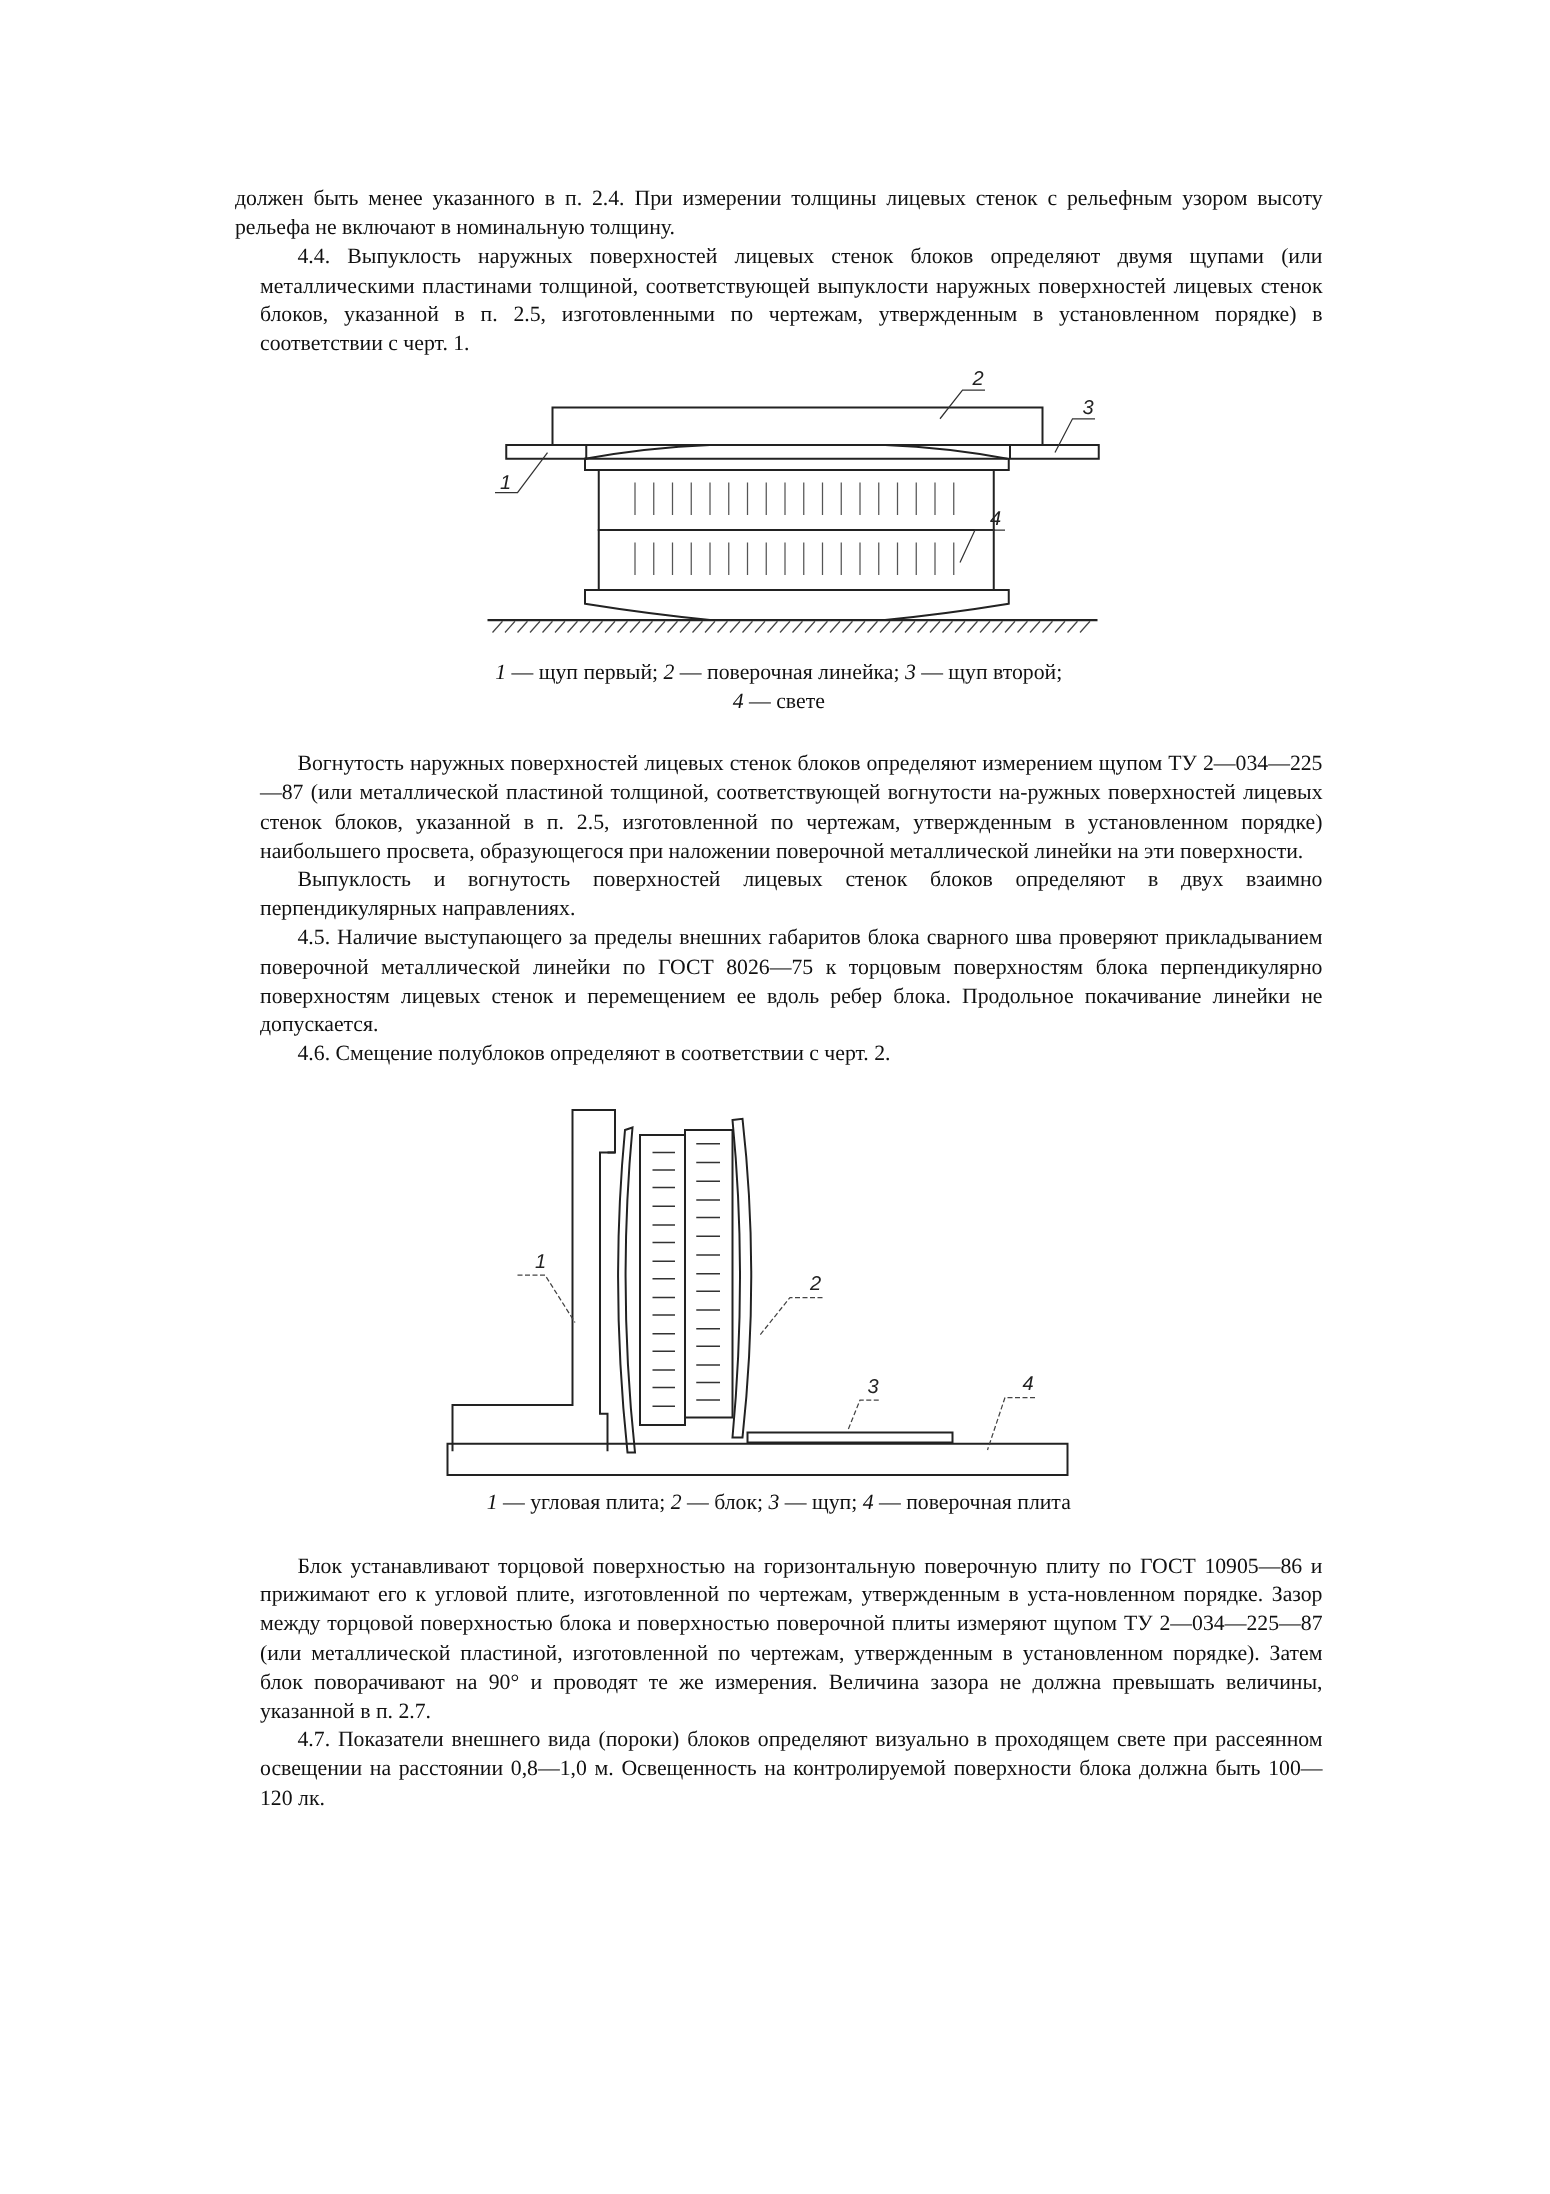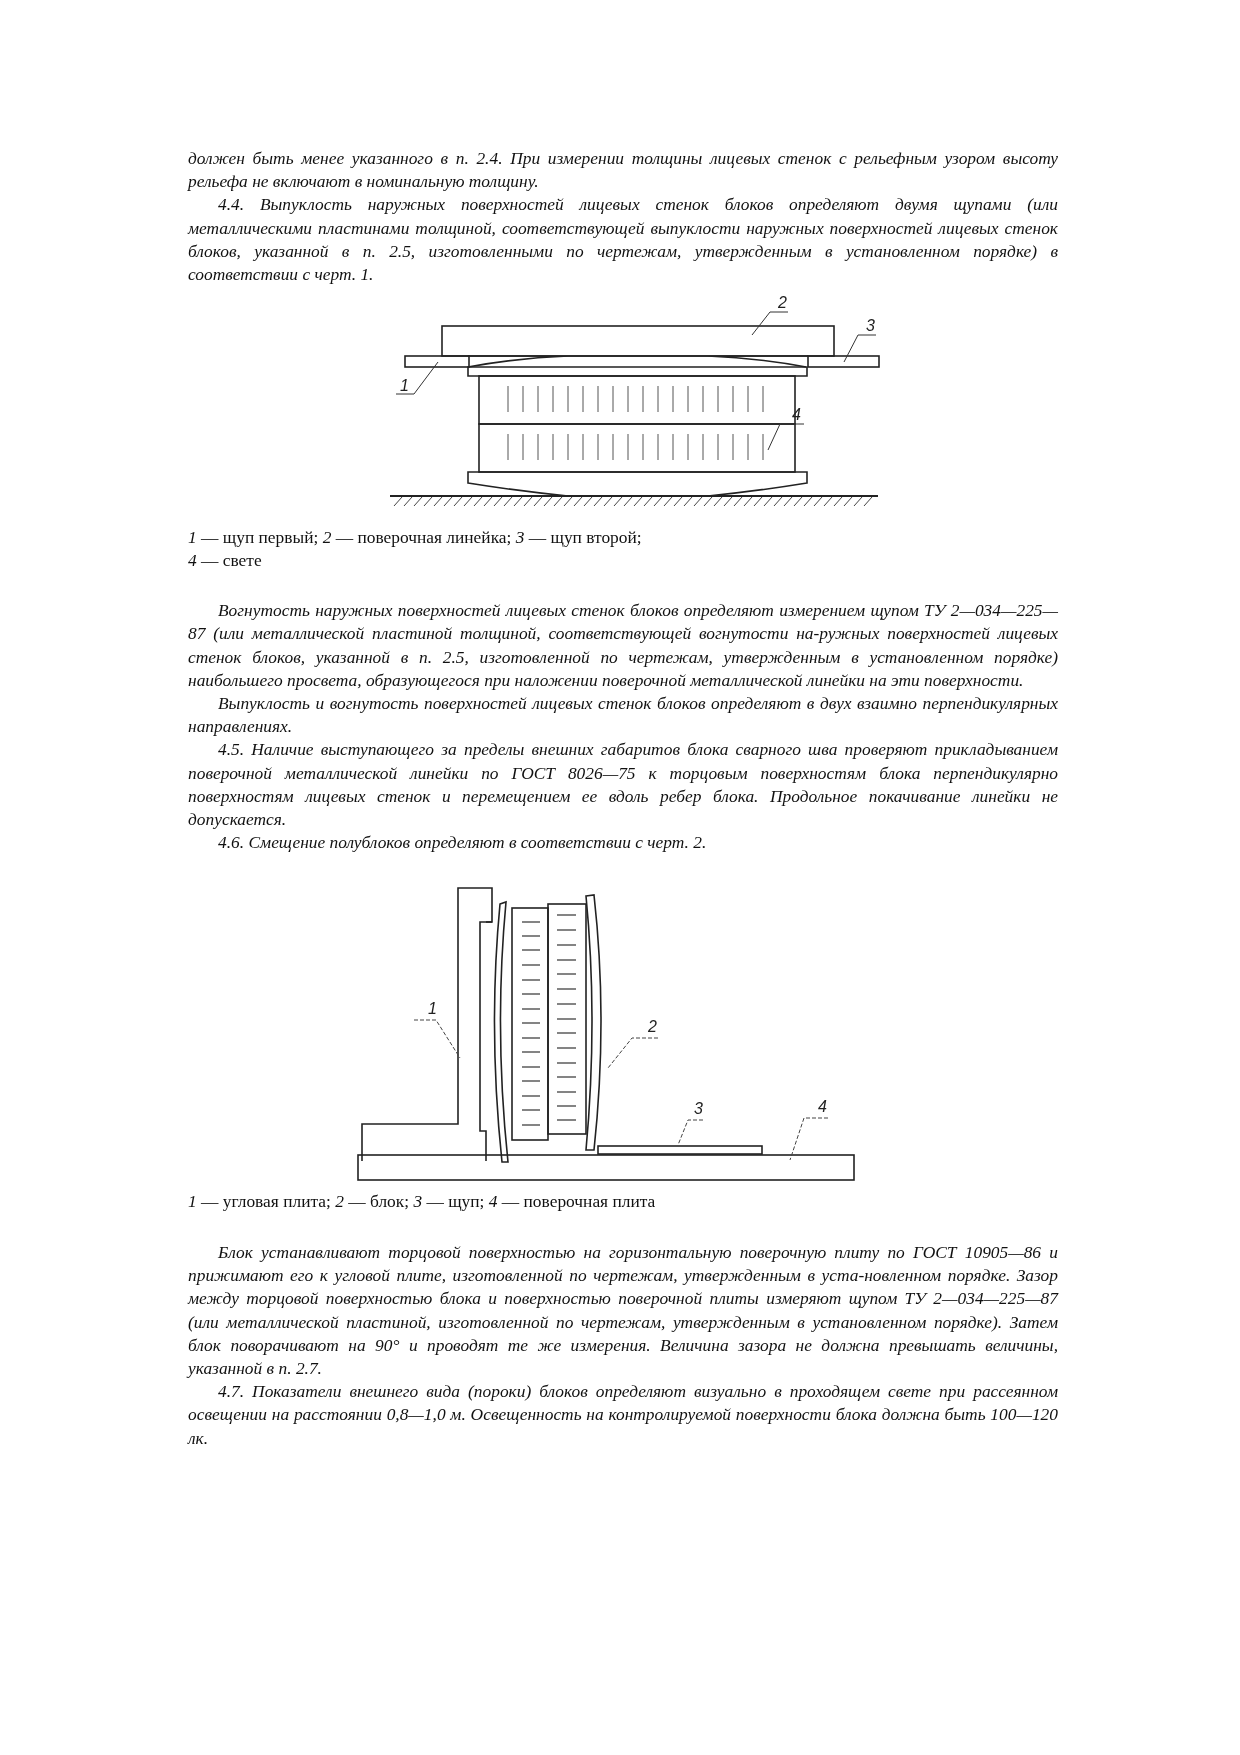--- a/index.html
+++ b/index.html
@@ -2,24 +2,24 @@
 <html><head>
 <meta charset="utf-8">
 <style>
   html, body { margin: 0; padding: 0; background: #ffffff; }
   body { width: 1240px; height: 1755px; position: relative; overflow: hidden; }
   .page {
     position: absolute; left: 188px; top: 147px; width: 870px;
     font-family: "Liberation Serif", "DejaVu Serif", serif;
     font-size: 17.4px; line-height: 23.2px; color: #111;
   }
-  p { margin: 0; text-align: justify; font-style: italic; }
-  p.indent { text-indent: 30px; }
+  p { margin: 0; text-align: justify; }
+  p.indent { text-indent: 30px; margin-left: 20px; }
   .figure { position: relative; margin: 0 auto; }
-  .caption { text-align: left; font-size: 17.4px; line-height: 22.5px; }
+  .caption { text-align: center; font-size: 17.4px; line-height: 22.5px; }
   .caption i { font-style: italic; }
   svg { display: block; }
   .fig1 { width: 870px; height: 238px; margin-top: 2px; }
   .fig2 { width: 870px; height: 310px; margin-top: 26px; }
   .gap1 { height: 28px; }
   .gap2 { height: 28px; }
   .lbl { font-family: "Liberation Sans", sans-serif; font-style: italic; font-size: 16px; fill: #222; }
 </style>
 </head>
 <body>

